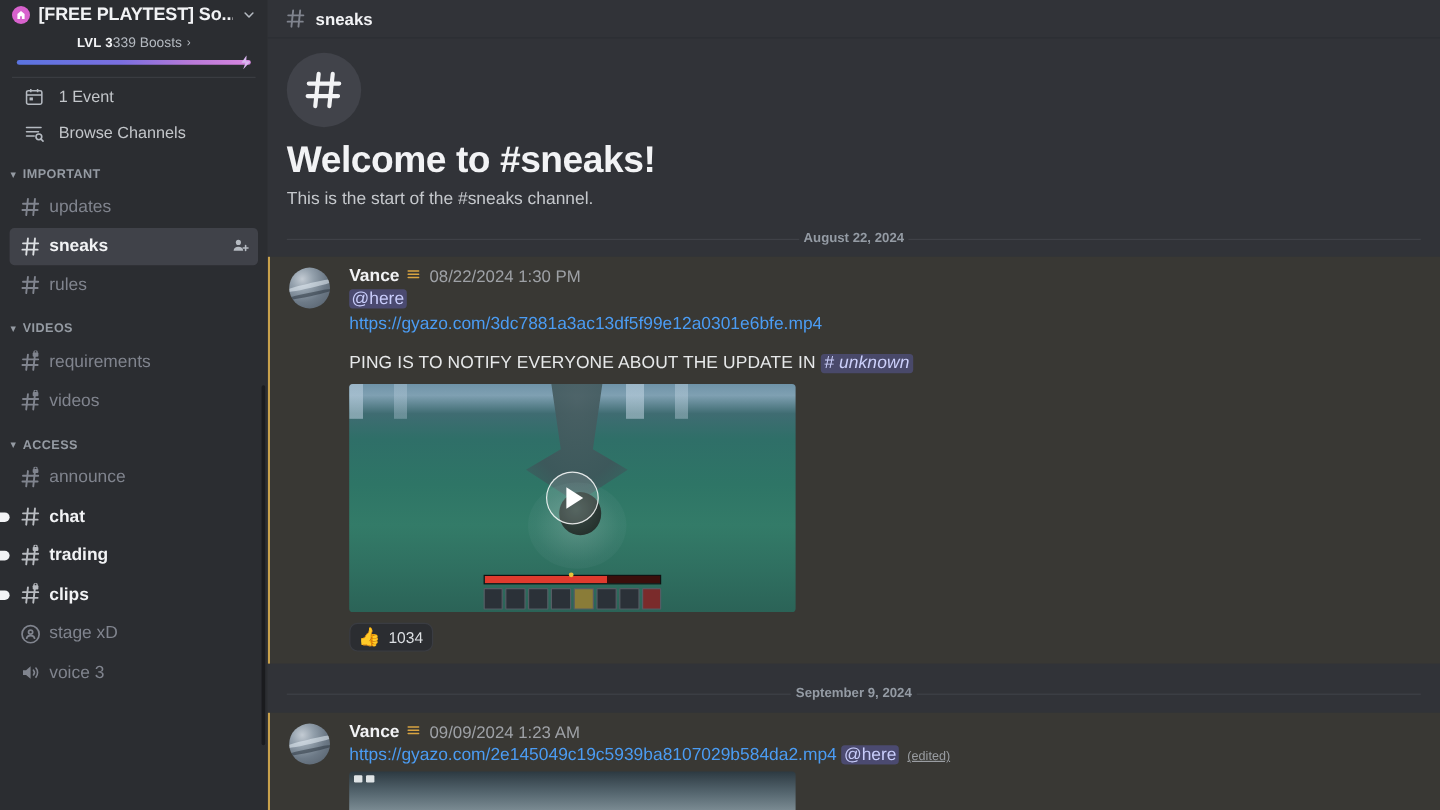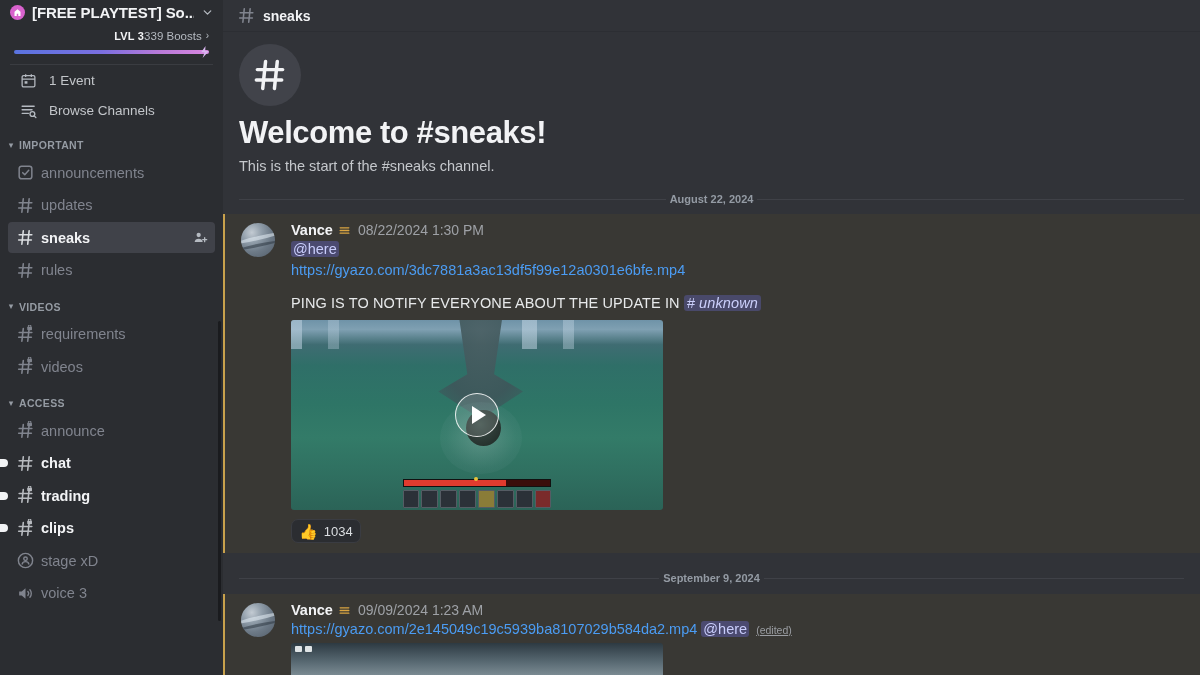--- a/index.html
+++ b/index.html
@@ -40,21 +40,21 @@
     font-size: 15px;
     font-weight: bold;
     letter-spacing: -0.1px;
     white-space: nowrap; overflow: hidden;
     flex: 1 1 auto;
   }
   .chev-down { color: #b5bac1; font-size: 11px; flex: 0 0 auto; line-height: 1; }
   .chev-down svg { width: 13px; height: 13px; display:block; }
 
   .boost-block { padding: 6px 14px 10px 14px; }
-  .boost-row { display: flex; align-items: center; justify-content: flex-end; }
+  .boost-row { display: flex; align-items: center; justify-content: center; }
   .boost-lvl {
     color: #f2f3f5; font-size: 11px; font-weight: bold;
     letter-spacing: 0.2px;
   }
   .boost-right { display: flex; align-items: center; gap: 4px; }
   .boost-count { color: #b5bac1; font-size: 11.5px; }
   .boost-chev { color: #b5bac1; font-size: 10px; line-height: 1; }
   .boost-bar {
     margin-top: 8px;
     height: 4px; border-radius: 3px;
@@ -216,21 +216,21 @@
     border-radius: 50%;
   }
   .avatar::after {
     content: ""; position: absolute; left: -14%; top: 62%;
     width: 128%; height: 9%;
     background: rgba(38,48,58,0.5);
     transform: rotate(-12deg);
     border-radius: 50%;
   }
   .msg-body { flex: 1 1 auto; min-width: 0; }
-  .msg-head { display: flex; align-items: center; gap: 5px; }
+  .msg-head { display: flex; align-items: flex-start; gap: 5px; }
   .author { font-size: 14.5px; font-weight: bold; color: #f2f3f5; cursor: pointer; }
   .author-badge { color: #d9a441; font-size: 13px; line-height: 1; display:flex; }
   .author-badge svg { width: 13px; height: 13px; display:block; }
   .timestamp { font-size: 14px; color: #9ea1a6; margin-left: 2px; }
 
   .msg-line { margin-top: 2px; font-size: 14.5px; color: #dbdee1; line-height: 1.32; }
   .mention {
     background: rgba(108,108,220,0.36);
     color: #c9cdfb; font-weight: 500;
     border-radius: 3px; padding: 0 2px;
@@ -411,29 +411,20 @@
       <span class="quick-label">Browse Channels</span>
     </div>
 
     <div class="chan-scroll">
 
       <div class="cat">
         <span class="cat-arrow">▾</span>
         <span class="cat-name">IMPORTANT</span>
       </div>
 
-      <div class="chan">
-        <span class="chan-ico">
-          <svg viewBox="0 0 24 24" fill="none" stroke="currentColor" stroke-width="1.9">
-              <rect x="4" y="4" width="16" height="16" rx="3"></rect>
-              <path d="M8.5 12.2l2.6 2.6 5-5.6" stroke-linecap="round" stroke-linejoin="round"></path>
-            </svg>
-        </span>
-        <span class="chan-name">announcements</span>
-      </div>
 
       <div class="chan">
         <span class="chan-ico">
           <svg viewBox="0 0 24 24" fill="none" stroke="currentColor" stroke-width="2" stroke-linecap="round">
               <path d="M9.2 3.5L7.4 20.5M16.6 3.5l-1.8 17M4 8.6h16M3.4 15.2h16"></path>
             </svg>
         </span>
         <span class="chan-name">updates</span>
       </div>
 

